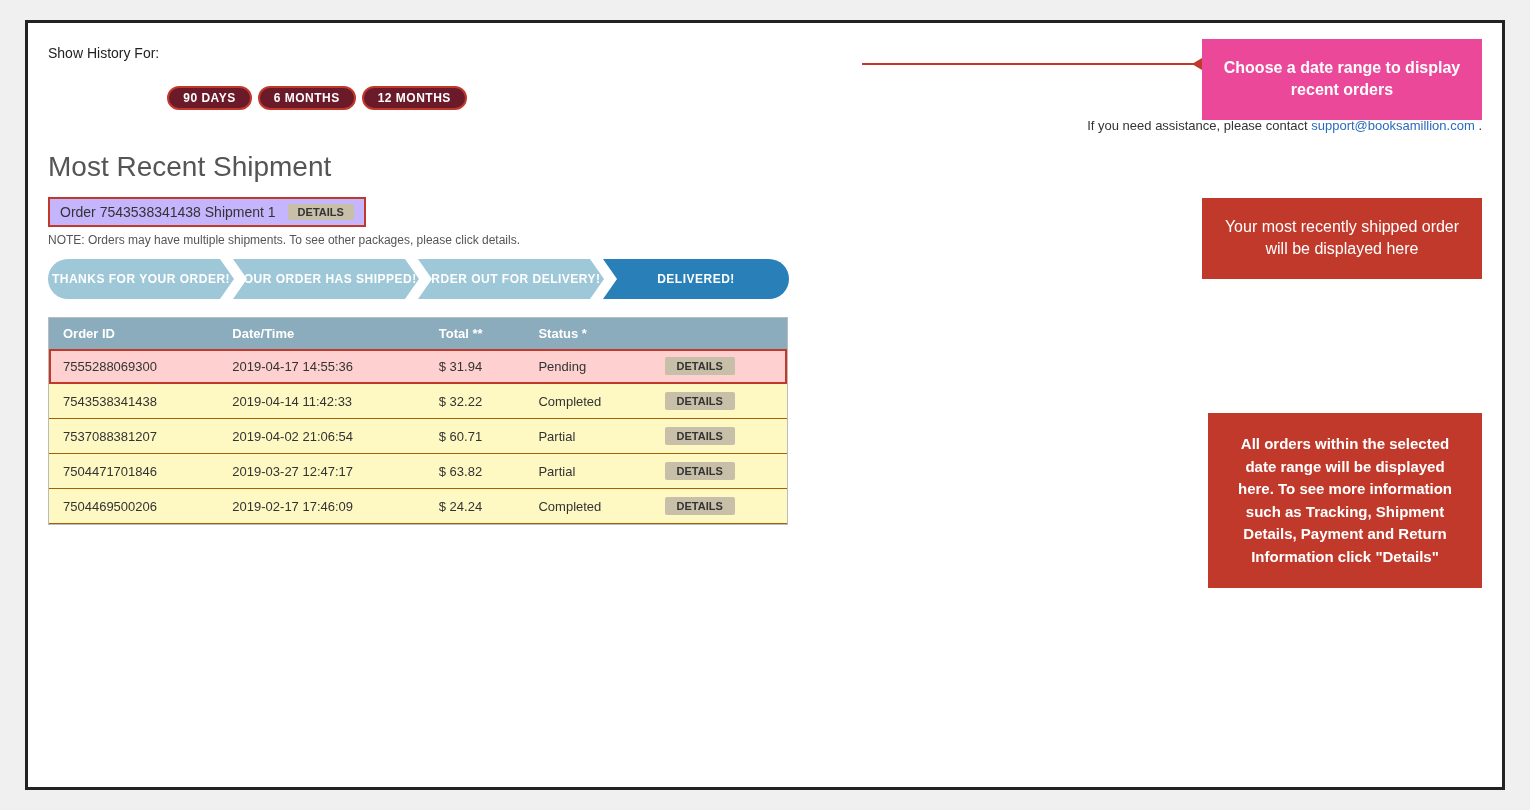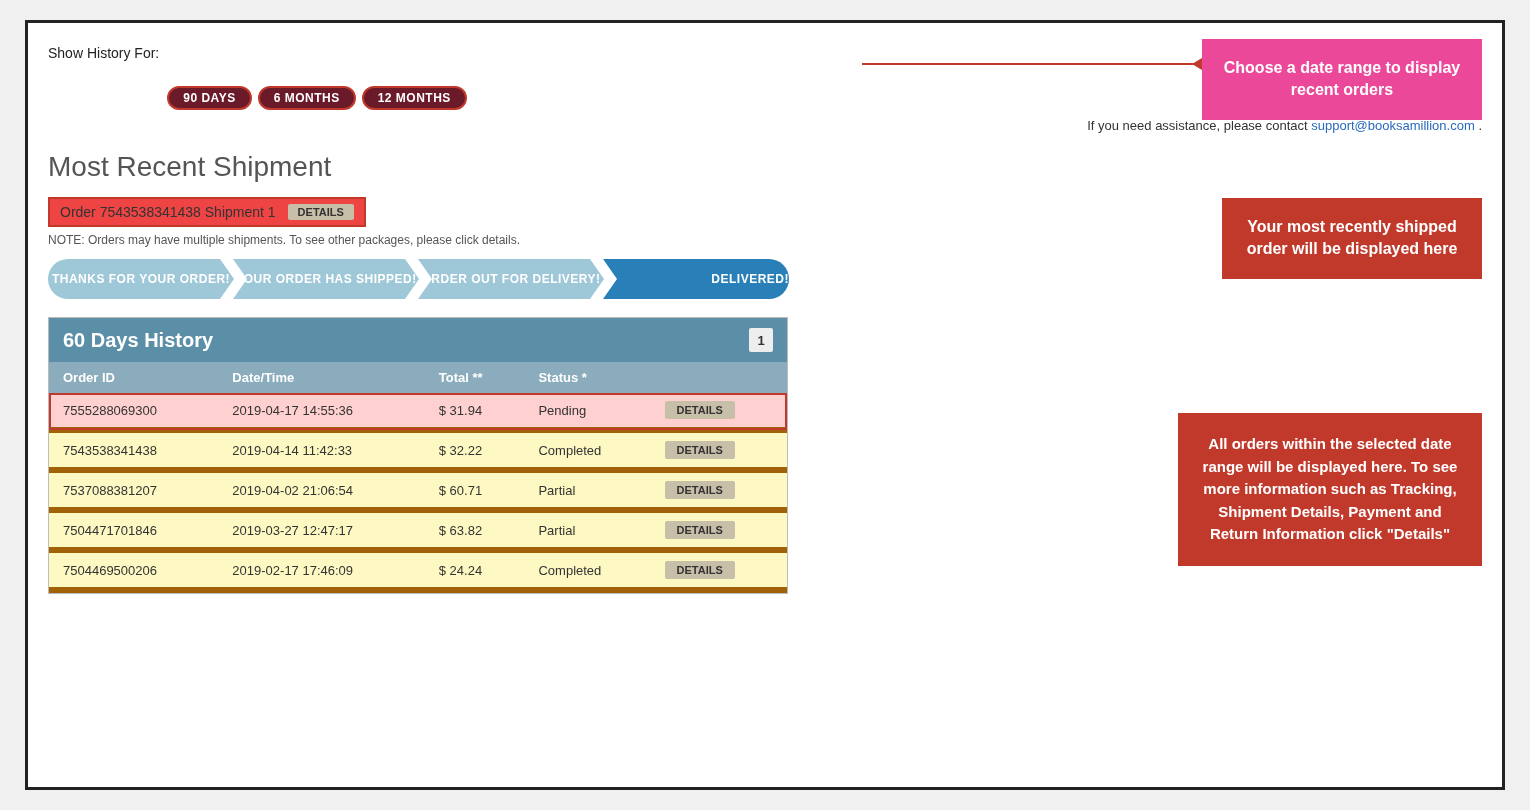--- a/index.html
+++ b/index.html
@@ -102,21 +102,21 @@
       font-weight: normal;
       margin: 18px 0 14px 0;
     }
 
     
     .shipment-box {
       border: 2px solid #c0392b;
       display: inline-block;
       padding: 5px 10px;
       margin-bottom: 6px;
-      background: #ef4444;
+      background: #c4b5fd;
     }
     .shipment-box-inner {
       display: flex;
       align-items: center;
       gap: 12px;
     }
     .shipment-label {
       font-size: 14px;
       color: #333;
     }
@@ -134,25 +134,25 @@
       font-size: 12px;
       color: #555;
       margin-bottom: 10px;
     }
 
     
     .callout-mid-right {
       position: absolute;
       top: 175px;
       right: 20px;
-      width: 260px;
+      width: 280px;
       background: #c0392b;
       color: #fff;
       font-size: 16px;
-      font-weight: bold;
+      font-weight: normal;
       text-align: center;
       padding: 18px 20px;
       line-height: 1.4;
     }
 
     
     .tracking-pipeline {
       display: flex;
       align-items: center;
       margin: 12px 16px 18px 0;
@@ -177,21 +177,20 @@
       clip-path: polygon(0 0, calc(100% - 14px) 0, 100% 50%, calc(100% - 14px) 100%, 0 100%);
       border-radius: 20px 0 0 20px;
     }
     .pipeline-step.inactive {
       background: #9ec7d8;
     }
     .pipeline-step.active {
       background: #2980b9;
       border-radius: 0 20px 20px 0;
       clip-path: polygon(0 0, 100% 0, 100% 100%, 0 100%, 14px 50%);
-      justify-content: flex-end;
     }
 
     
     .history-section {
       width: 740px;
       border: 1px solid #bbb;
     }
     .history-header {
       background: #5b8fa8;
       color: #fff;
@@ -223,21 +222,21 @@
     }
     .history-table thead th {
       color: #fff;
       font-size: 13px;
       font-weight: bold;
       padding: 8px 14px;
       text-align: left;
       margin-left: 40px;
     }
     .history-table tbody tr {
-      border-bottom: 6px solid #a16207;
+      border-bottom: 1px solid #a16207;
     }
     .history-table tbody tr.highlighted {
       background: #ffd0d0;
       outline: 2px solid #c0392b;
       outline-offset: -2px;
     }
     .history-table tbody tr.normal {
       background: #fef9c3;
     }
     .history-table tbody td {
@@ -254,21 +253,21 @@
       color: #333;
       cursor: pointer;
       border-radius: 2px;
     }
 
     
     .callout-bottom-right {
       position: absolute;
       top: 390px;
       right: 20px;
-      width: 304px;
+      width: 274px;
       background: #c0392b;
       color: #fff;
       font-size: 15px;
       font-weight: bold;
       text-align: center;
       padding: 20px 18px;
       line-height: 1.5;
     }
   </style>
 </head>
@@ -327,24 +326,20 @@
     <div class="pipeline-step inactive">
       <span>ORDER OUT FOR DELIVERY!</span>
     </div>
     <div class="pipeline-step active">
       <span>DELIVERED!</span>
     </div>
   </div>
 
   
   <div class="history-section">
-    <div class="history-header">
-      <span>60 Days History</span>
-      <div class="history-page-num">1</div>
-    </div>
     <table class="history-table">
       <thead>
         <tr>
           <th>Order ID</th>
           <th>Date/Time</th>
           <th>Total **</th>
           <th>Status *</th>
           <th></th>
         </tr>
       </thead>

